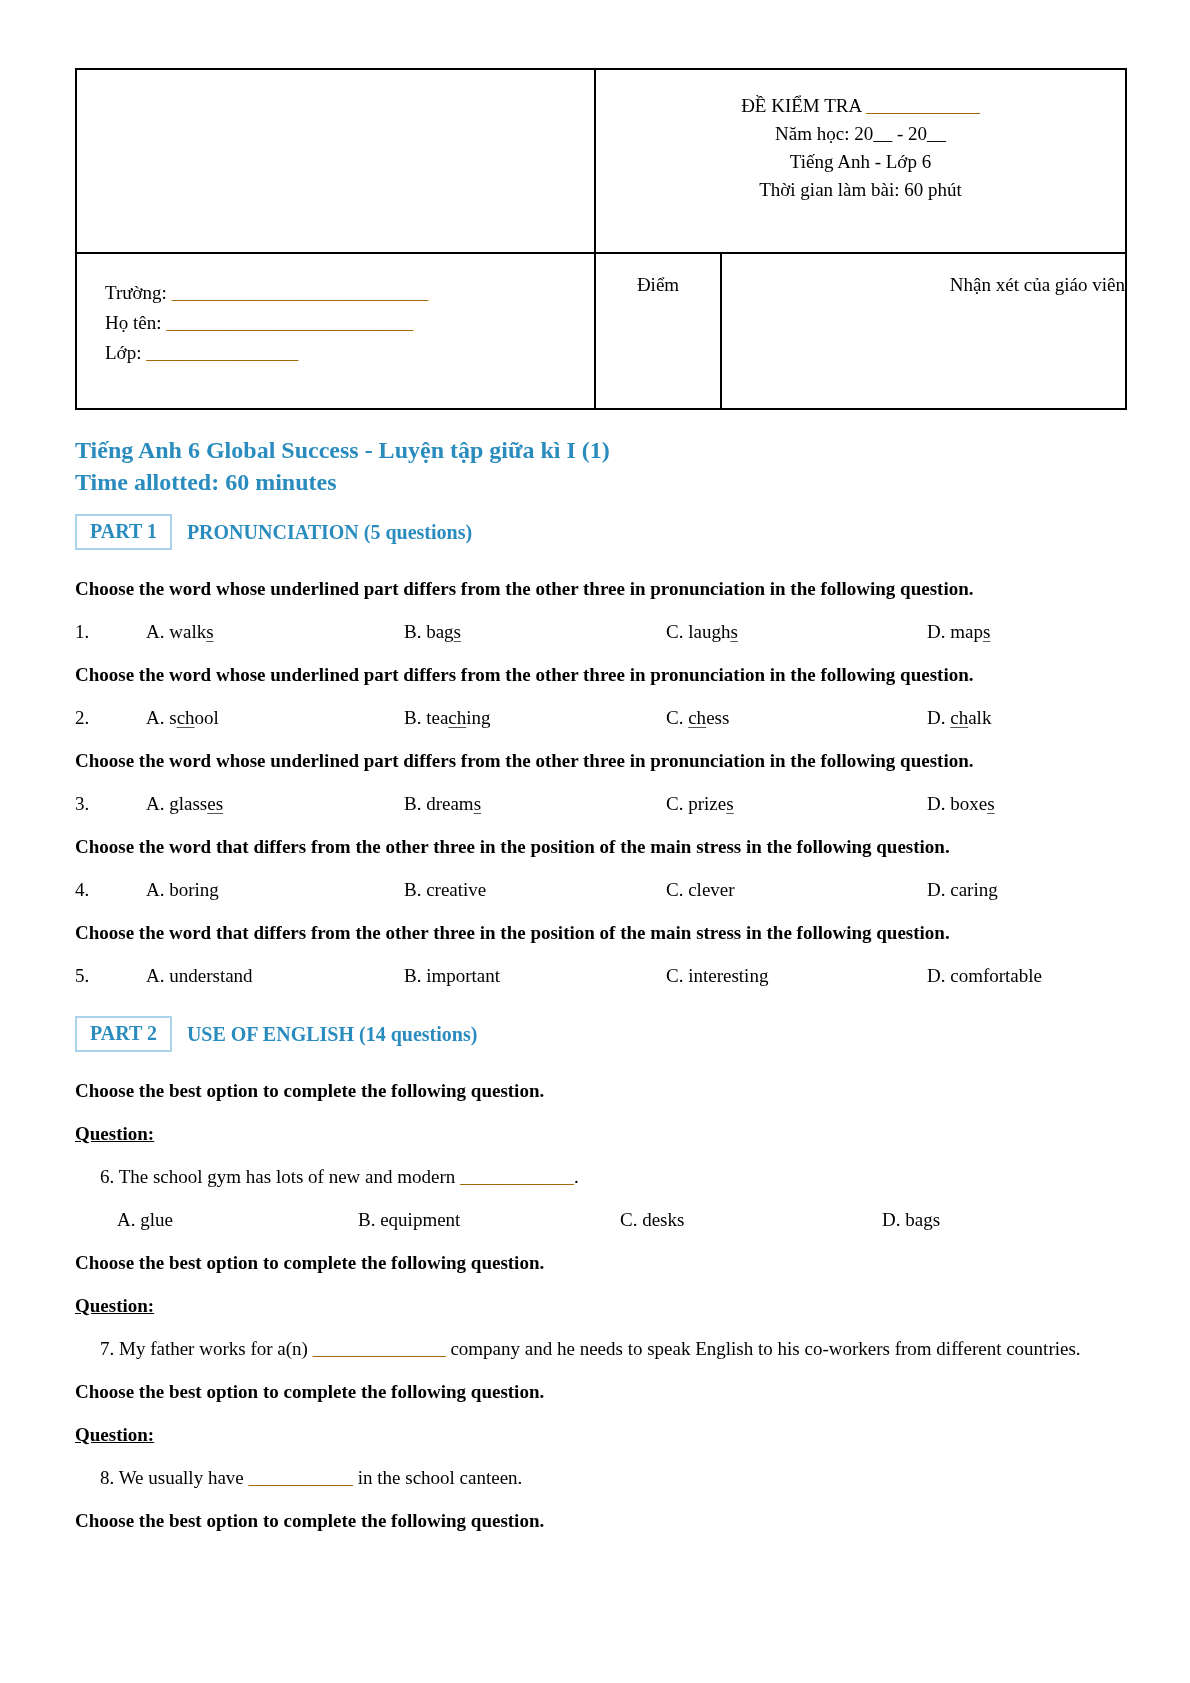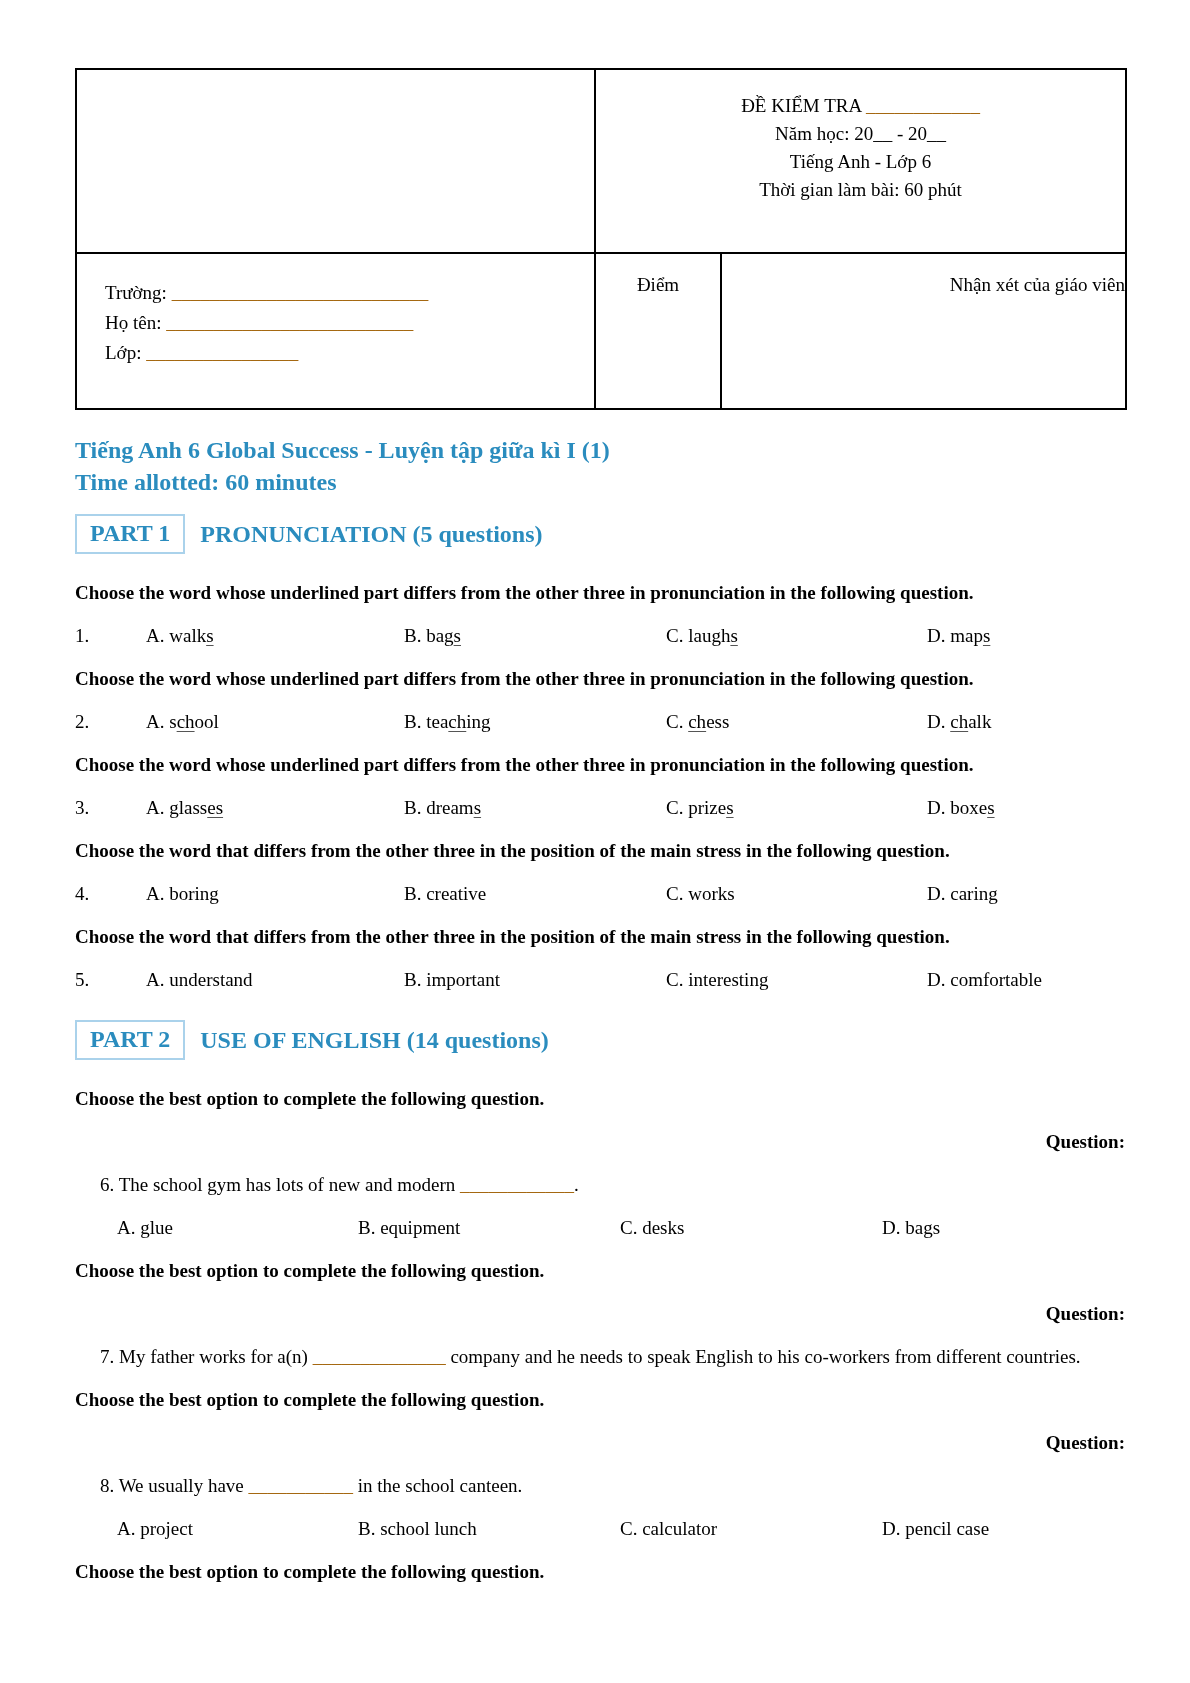--- a/index.html
+++ b/index.html
@@ -19,28 +19,28 @@
   .cell-info { text-align:center; padding-top:22px !important; line-height:28px; }
   .cell-student { padding:24px 0 0 28px !important; line-height:30px; }
   .cell-score { text-align:center; padding-top:20px !important; }
   .cell-comment { text-align:right; padding-top:20px !important; }
   .blank { color:#a16207; letter-spacing:0; }
 
   
   .doc-title { font-weight:bold; font-size:24px; line-height:32px; margin-top:24px; color:#2a8cbe; }
 
   
-  .part-row { display:flex; align-items:center; gap:15px; color:#2a8cbe; font-weight:bold; font-size:24px; }
+  .part-row { display:flex; align-items:center; gap:15px; color:#2a8cbe; font-weight:bold; font-size:20px; }
   .part-row.first { margin:16px 0 27px; }
   .part-row.second { margin:28px 0 27px; }
   .part-box { border:2px solid #aad2eb; padding:4px 13px 5px; display:inline-block; }
 
   
   .instr { font-weight:bold; margin:0 0 19px; line-height:24px; }
-  .qlabel { font-weight:bold; margin:6px 0 19px; line-height:24px;text-align:right; }
+  .qlabel { font-weight:bold; text-decoration:underline; margin:6px 0 19px; line-height:24px; }
   .qtext { margin:0 0 19px 25px; line-height:24px; }
 
   
   .opts1 { display:grid; grid-template-columns:71px 258px 262px 261px auto; margin:0 0 19px; line-height:24px; }
   .opts2 { display:grid; grid-template-columns:241px 262px 262px auto; margin:0 0 19px 42px; line-height:24px; }
   .opt { white-space:nowrap; }
   .u { text-decoration:underline; text-underline-offset:3px; text-decoration-thickness:1px; text-decoration-color:#555; }
 </style>
 </head>
 <body>
@@ -114,21 +114,21 @@
     <span class="opt"><span>B. dream</span><span class="u">s</span><span></span></span>
     <span class="opt"><span>C. prize</span><span class="u">s</span><span></span></span>
     <span class="opt"><span>D. boxe</span><span class="u">s</span><span></span></span>
   </div>
 
   <p class="instr">Choose the word that differs from the other three in the position of the main stress in the following question.</p>
   <div class="opts1">
     <span>4.</span>
     <span class="opt"><span>A. boring</span><span class="u"></span><span></span></span>
     <span class="opt"><span>B. creative</span><span class="u"></span><span></span></span>
-    <span class="opt"><span>C. works</span><span class="u"></span><span></span></span>
+    <span class="opt"><span>C. clever</span><span class="u"></span><span></span></span>
     <span class="opt"><span>D. caring</span><span class="u"></span><span></span></span>
   </div>
 
   <p class="instr">Choose the word that differs from the other three in the position of the main stress in the following question.</p>
   <div class="opts1">
     <span>5.</span>
     <span class="opt"><span>A. understand</span><span class="u"></span><span></span></span>
     <span class="opt"><span>B. important</span><span class="u"></span><span></span></span>
     <span class="opt"><span>C. interesting</span><span class="u"></span><span></span></span>
     <span class="opt"><span>D. comfortable</span><span class="u"></span><span></span></span>
@@ -149,22 +149,16 @@
     <span class="opt">D. bags</span>
   </div>
 
   <p class="instr">Choose the best option to complete the following question.</p>
   <p class="qlabel">Question:</p>
   <p class="qtext"><span>7. My father works for a(n) </span><span class="blank">______________</span><span> company and he needs to speak English to his co-workers from different countries.</span></p>
 
   <p class="instr">Choose the best option to complete the following question.</p>
   <p class="qlabel">Question:</p>
   <p class="qtext"><span>8. We usually have </span><span class="blank">___________</span><span> in the school canteen.</span></p>
-  <div class="opts2">
-    <span class="opt">A. project</span>
-    <span class="opt">B. school lunch</span>
-    <span class="opt">C. calculator</span>
-    <span class="opt">D. pencil case</span>
-  </div>
 
   <p class="instr">Choose the best option to complete the following question.</p>
 
 </div>
 
 </body></html>

